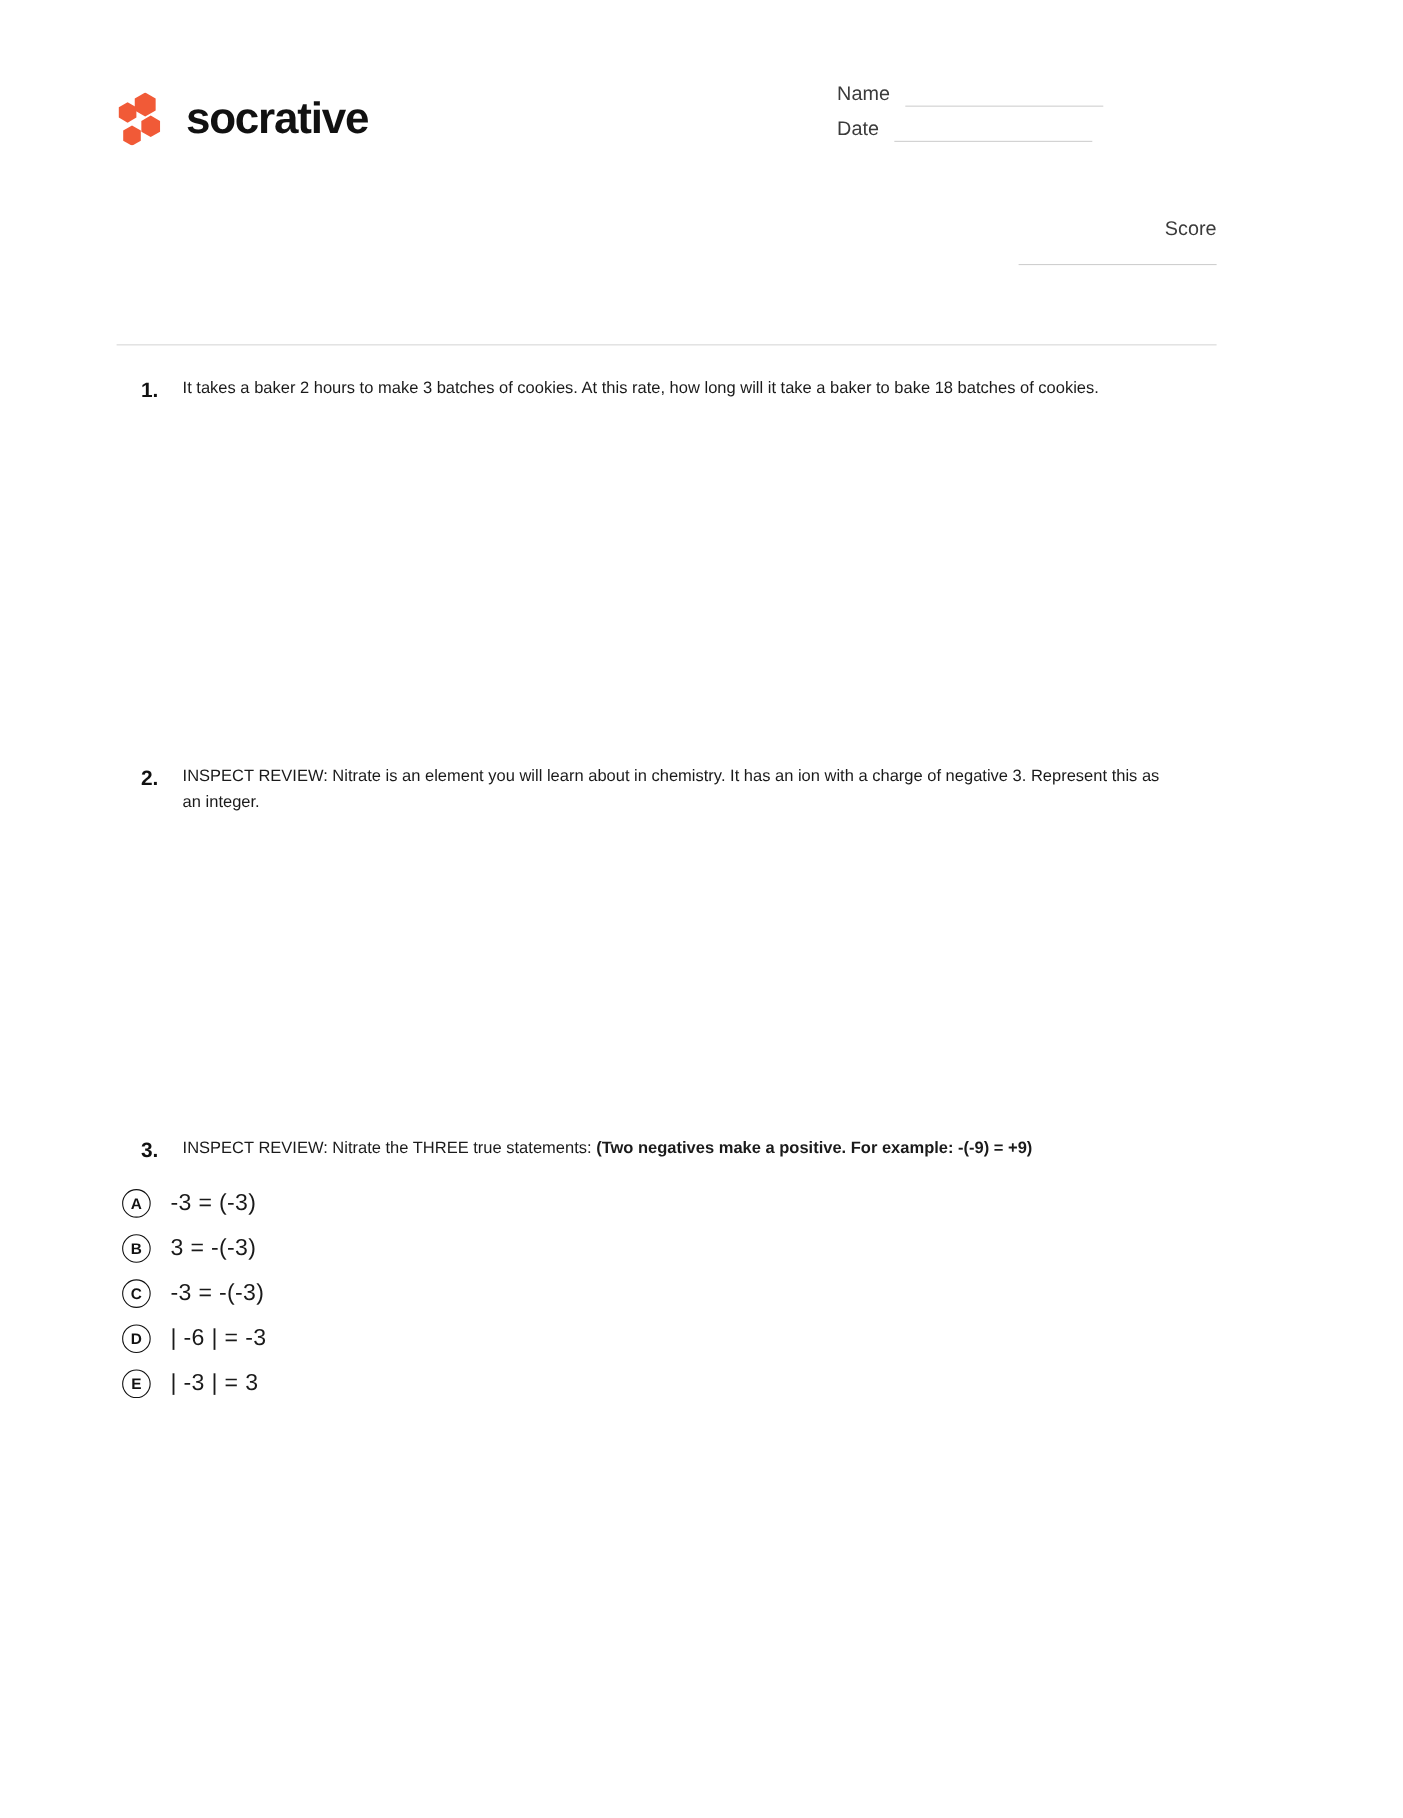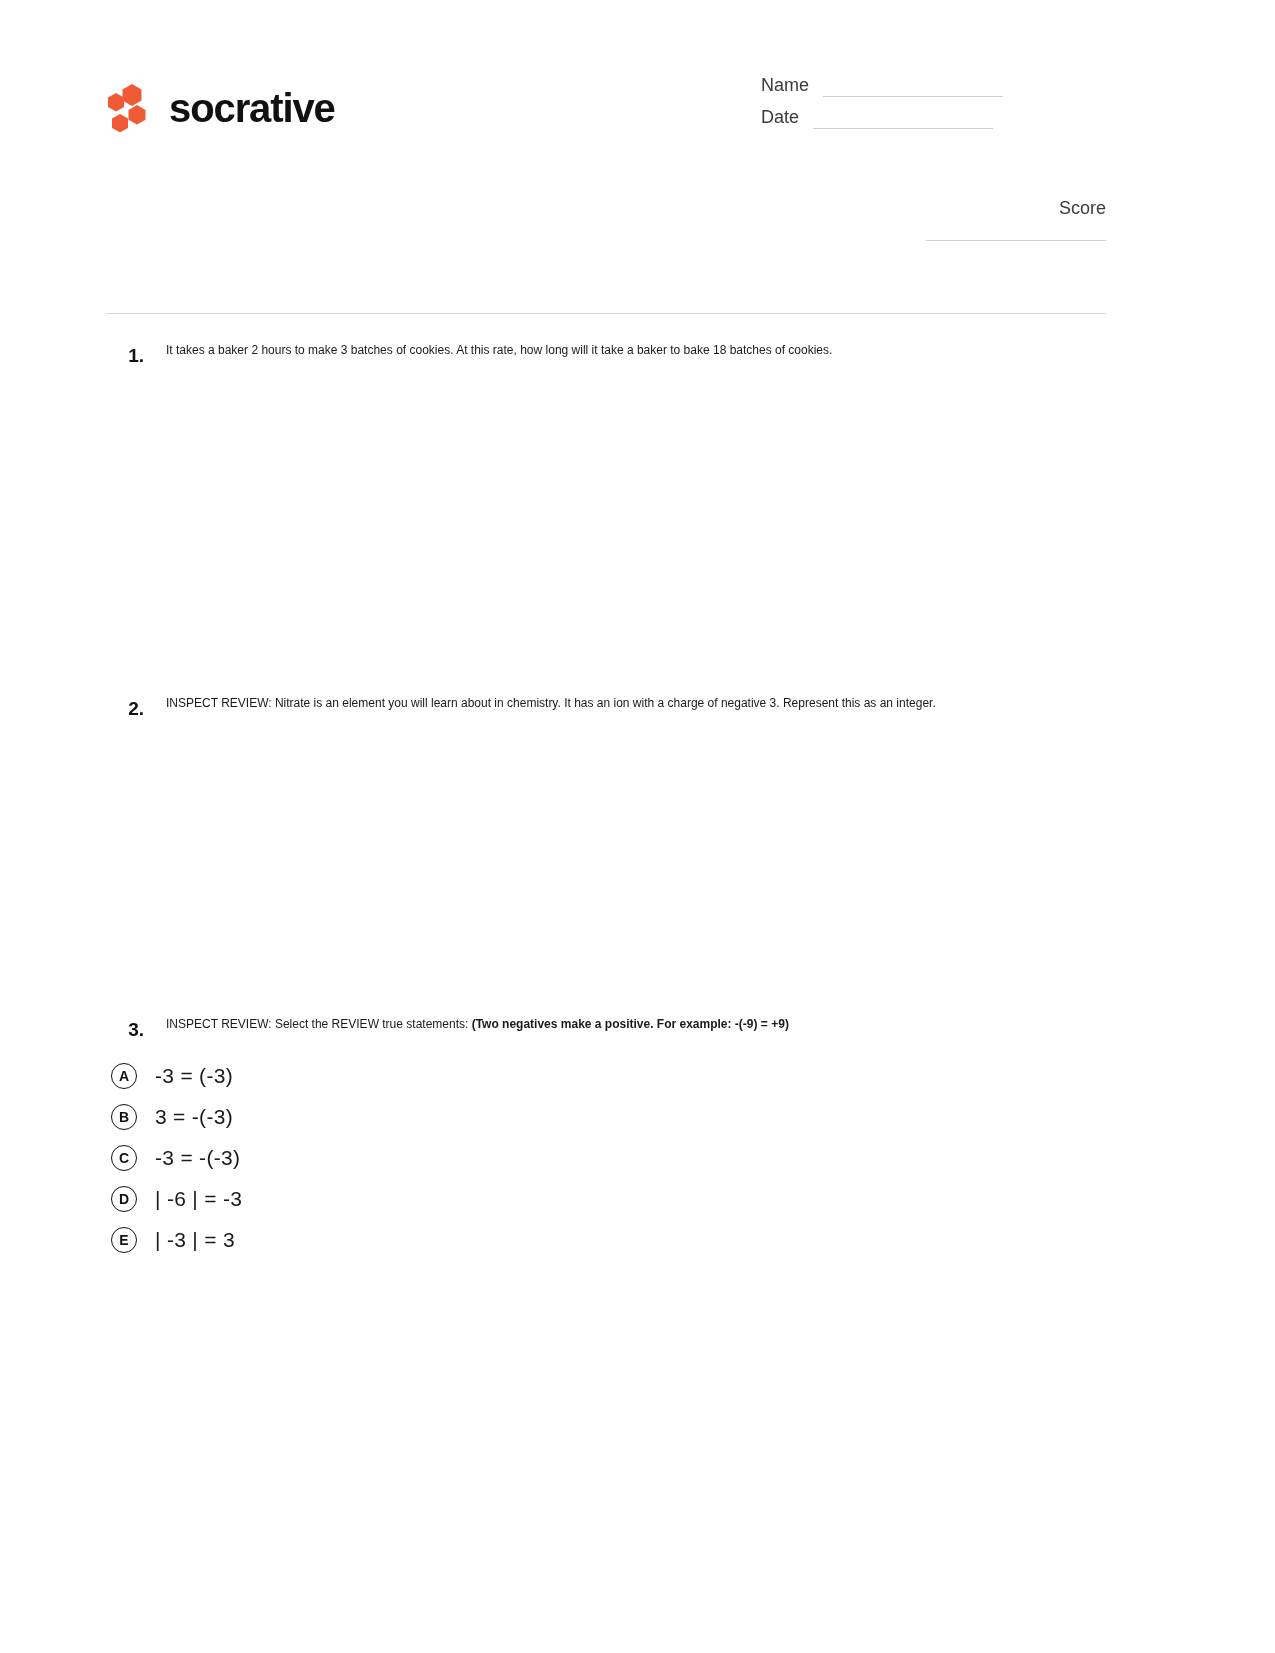--- a/index.html
+++ b/index.html
@@ -123,21 +123,21 @@
     text-align: right;
     padding-right: 22px;
     font-size: 19px;
     font-weight: 700;
     line-height: 1.62;
     color: #111111;
     box-sizing: content-box;
   }
   .q-text {
     flex: 1 1 auto;
-    font-size: 12px;
+    font-size: 15px;
     line-height: 1.62;
     color: #1a1a1a;
     max-width: 890px;
   }
   .q-text b {
     font-weight: 700;
   }
   .q-space-lg { height: 322px; }
   .q-space-md { height: 290px; }
 
@@ -225,21 +225,21 @@
       <div class="q-head">
         <div class="q-num">2.</div>
         <div class="q-text">INSPECT REVIEW: Nitrate is an element you will learn about in chemistry. It has an ion with a charge of negative 3. Represent this as an integer.</div>
       </div>
       <div class="q-space-md"></div>
     </div>
 
     <div class="question">
       <div class="q-head">
         <div class="q-num">3.</div>
-        <div class="q-text"><span>INSPECT REVIEW: Select the REVIEW true statements: </span><b>(Two negatives make a positive. For example: -(-9) = +9)</b></div>
+        <div class="q-text"><span>INSPECT REVIEW: Nitrate the THREE true statements: </span><b>(Two negatives make a positive. For example: -(-9) = +9)</b></div>
       </div>
 
       <div class="options">
         <div class="option">
           <span class="opt-bubble">A</span>
           <span class="opt-text">-3 = (-3)</span>
         </div>
         <div class="option">
           <span class="opt-bubble">B</span>
           <span class="opt-text">3 = -(-3)</span>

